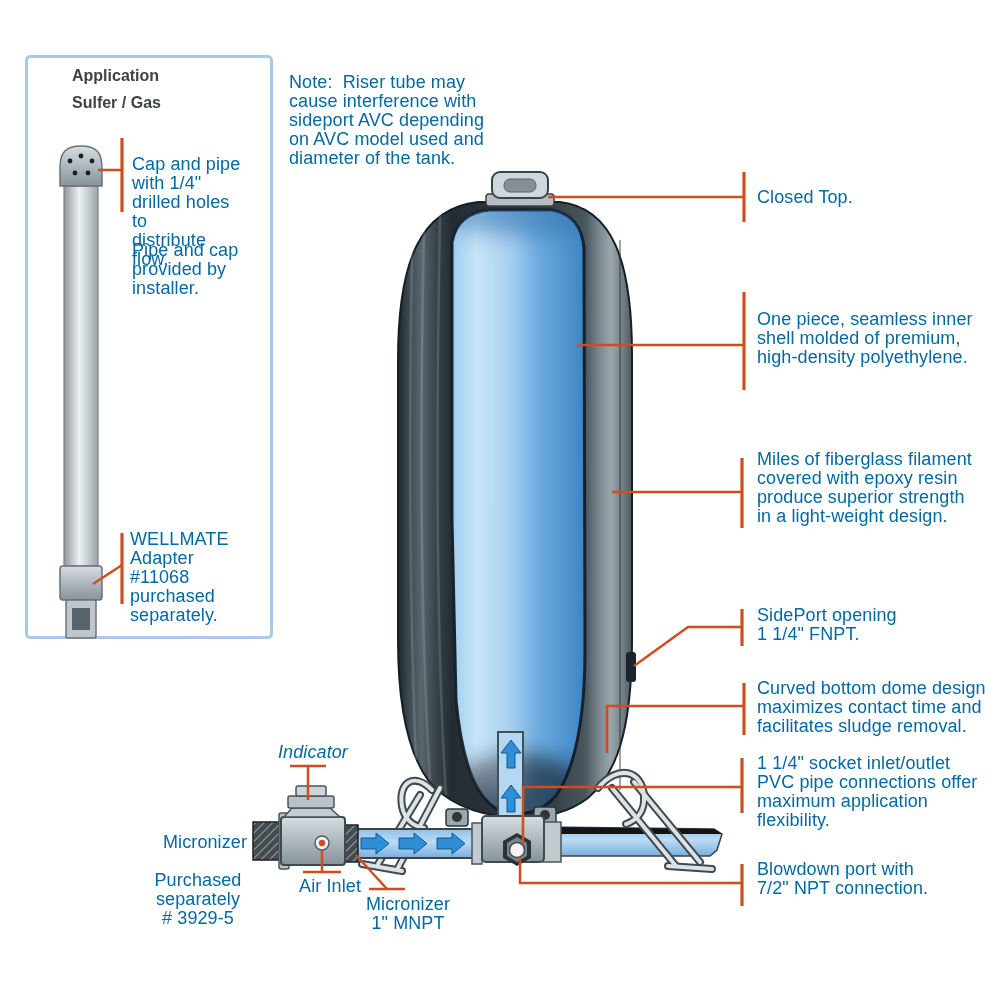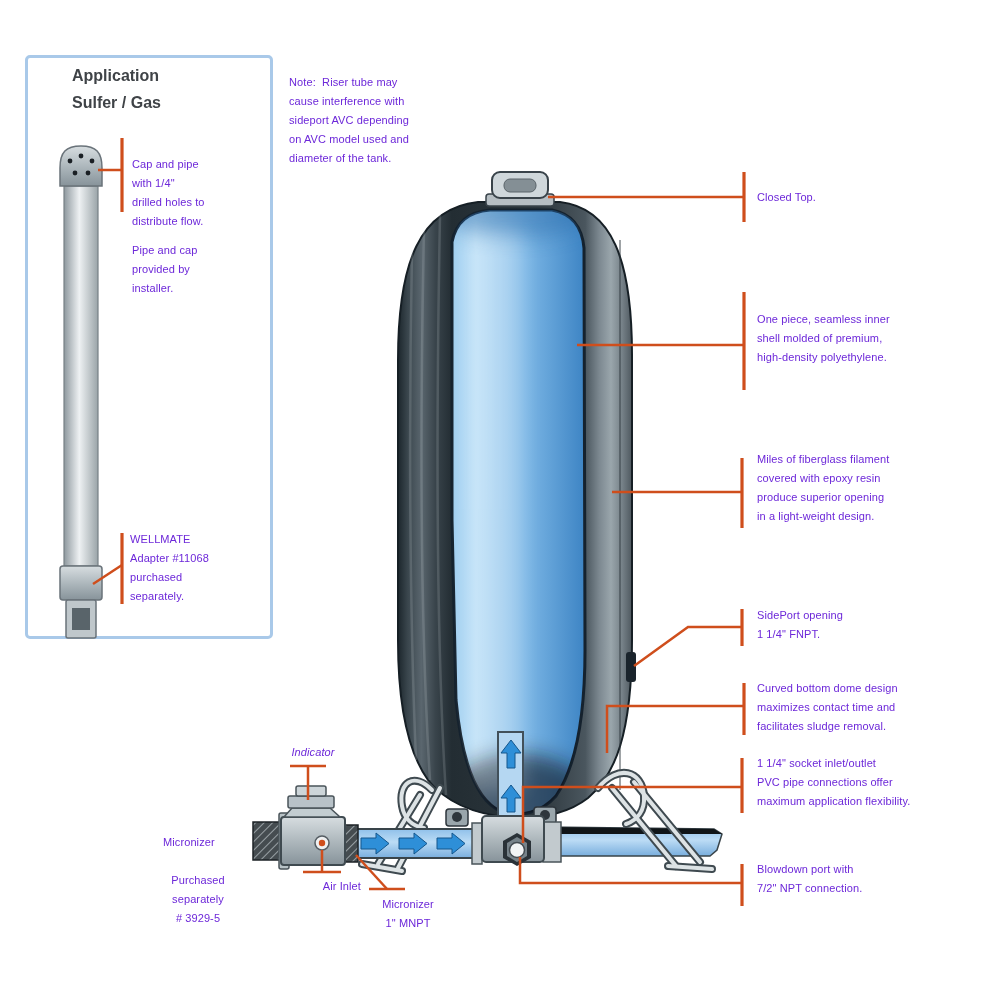--- a/index.html
+++ b/index.html
@@ -1,19 +1,19 @@
 <!DOCTYPE html>
 <html><head>
 <meta charset="utf-8">
 <style>
   html,body{margin:0;padding:0;background:#fff;}
   #stage{position:relative;width:1000px;height:1000px;background:#ffffff;overflow:hidden;
          font-family:"Liberation Sans",sans-serif;}
   #diagram-svg{position:absolute;left:0;top:0;width:1000px;height:1000px;}
-  .lbl{position:absolute;font-size:11px;line-height:19px;color:#6d28d9;
+  .lbl{position:absolute;font-size:18px;line-height:19px;color:#0369a1;
        white-space:pre-wrap;letter-spacing:.1px;}
   .center{text-align:center;}
   #inset-box{position:absolute;left:25px;top:55px;width:242px;height:578px;
              border:3px solid #a9c9e9;border-radius:5px;background:#fff;}
   #inset-title{position:absolute;left:72px;top:62px;font-size:16px;line-height:27px;
                font-weight:700;color:#3f4347;white-space:pre-wrap;}
 </style>
 </head>
 <body>
 
@@ -39,21 +39,21 @@
 sideport AVC depending
 on AVC model used and
 diameter of the tank.</div>
 
   <div class="lbl" style="left:757px;top:188px;width:235px;">Closed Top.</div>
   <div class="lbl" style="left:757px;top:310px;width:235px;">One piece, seamless inner
 shell molded of premium,
 high-density polyethylene.</div>
   <div class="lbl" style="left:757px;top:450px;width:235px;">Miles of fiberglass filament
 covered with epoxy resin
-produce superior opening
+produce superior strength
 in a light-weight design.</div>
   <div class="lbl" style="left:757px;top:606px;width:235px;">SidePort opening
 1 1/4" FNPT.</div>
   <div class="lbl" style="left:757px;top:679px;width:235px;">Curved bottom dome design
 maximizes contact time and
 facilitates sludge removal.</div>
   <div class="lbl" style="left:757px;top:754px;width:240px;">1 1/4" socket inlet/outlet
 PVC pipe connections offer
 maximum application flexibility.</div>
   <div class="lbl" style="left:757px;top:860px;width:235px;">Blowdown port with

